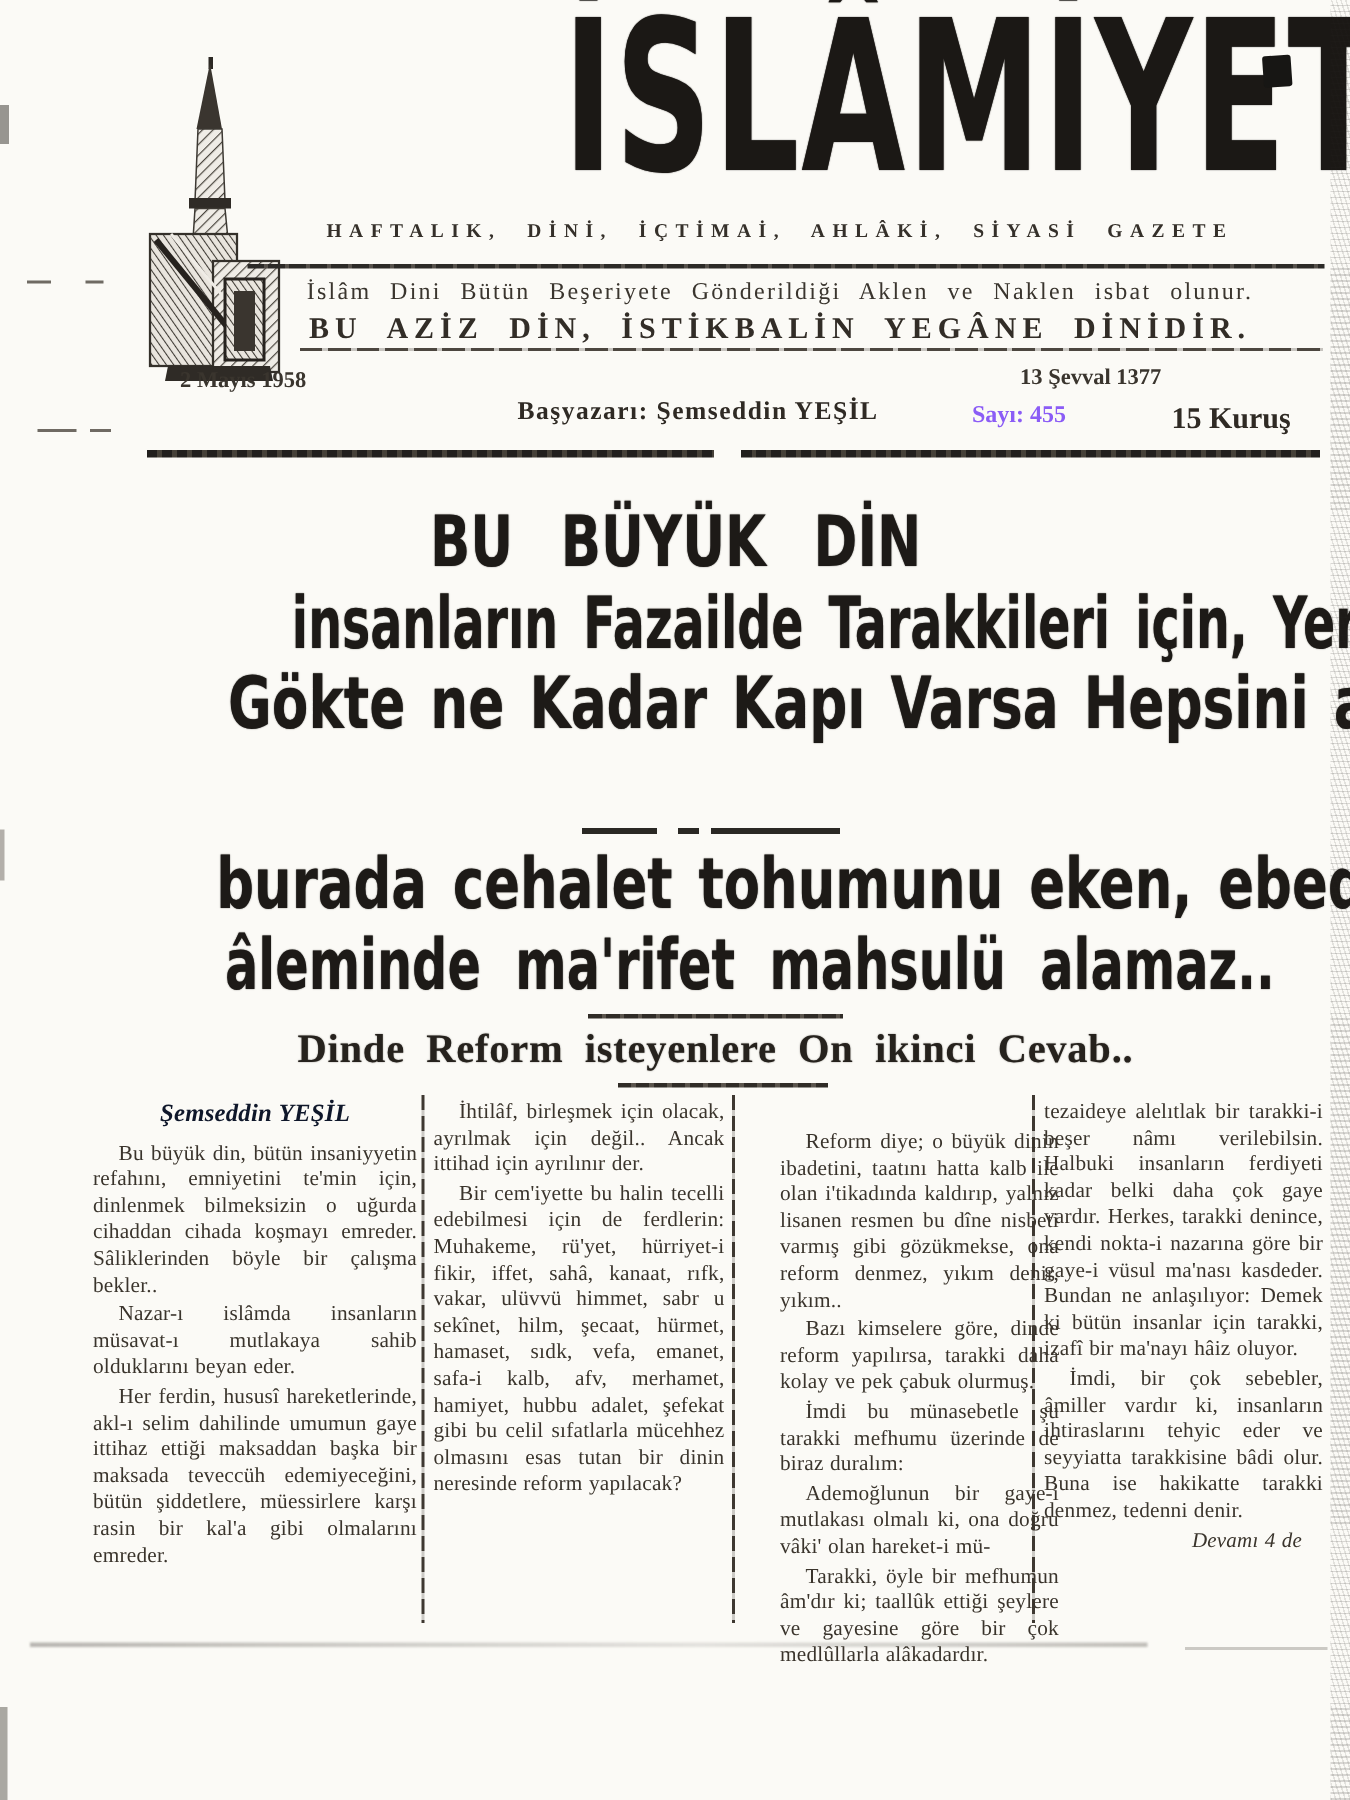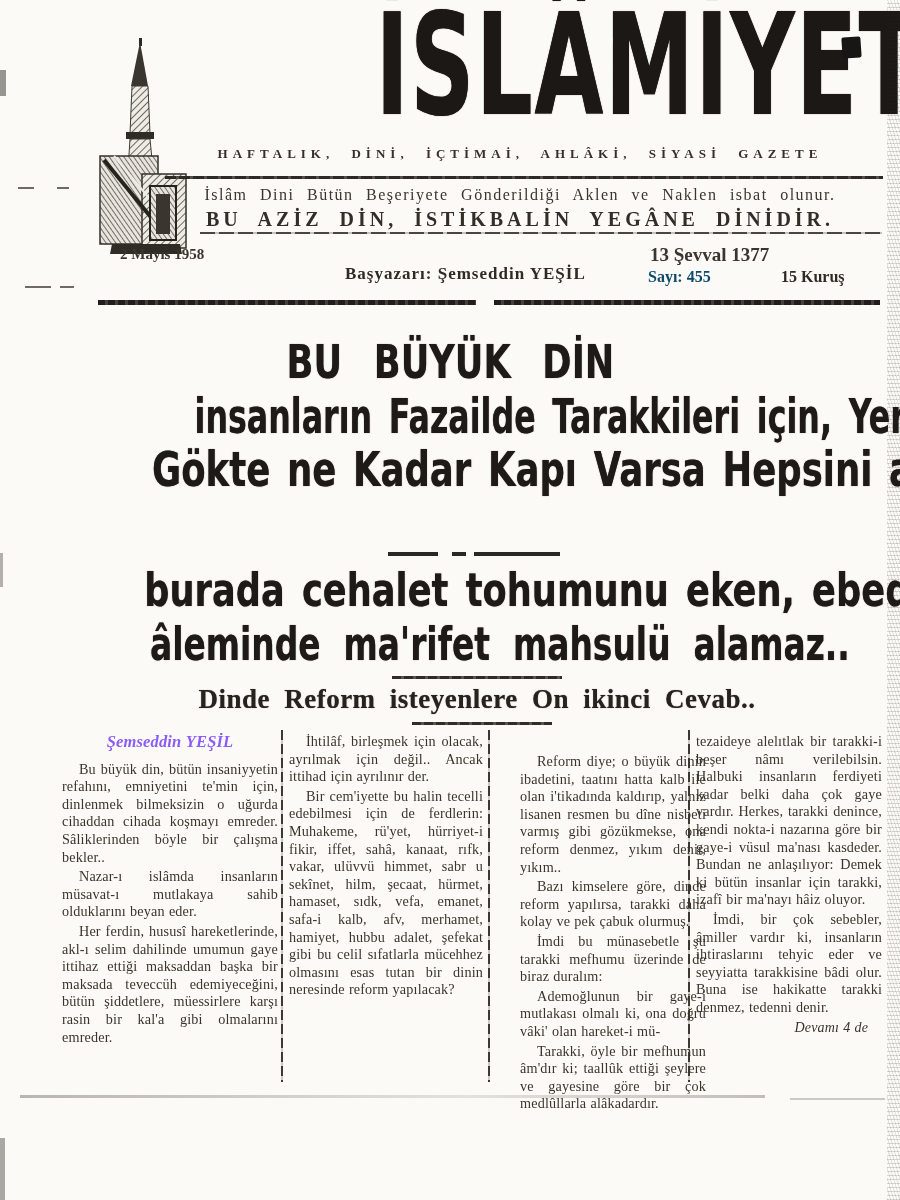--- a/index.html
+++ b/index.html
@@ -35,24 +35,24 @@
   }
   .rule-top{
     left:165px; top:176px; width:718px; height:3px;
     background:repeating-linear-gradient(90deg,#2c2a27 0 11px, #55504a 11px 14px);
   }
   .rule-slogan{
     left:200px; top:232px; width:682px; height:2px;
     background:repeating-linear-gradient(90deg,#4c463f 0 15px, rgba(76,70,63,.3) 15px 19px);
   }
   .date-left{left:120px; top:246px; font-size:15px; font-weight:bold; color:#3a352e;}
-  .date-right{left:650px; top:244px; font-size:19px; font-weight:bold; color:#3a352e;}
+  .date-right{left:680px; top:244px; font-size:15px; font-weight:bold; color:#3a352e;}
   .editor{left:345px; top:264px; font-size:17px; font-weight:bold; letter-spacing:1px; color:#2f2a24;}
-  .issue{left:648px; top:268px; font-size:16px; font-weight:bold; color:#0c4a6e;}
-  .price{left:781px; top:268px; font-size:16px; font-weight:bold; color:#2f2a24;}
+  .issue{left:648px; top:268px; font-size:16px; font-weight:bold; color:#8b5cf6;}
+  .price{left:781px; top:268px; font-size:20px; font-weight:bold; color:#2f2a24;}
   .rule-thick-a,.rule-thick-b{
     top:300px; height:5px;
     background:repeating-linear-gradient(90deg,#211f1d 0 7px, #454038 7px 10px);
   }
   .rule-thick-a{left:98px; width:378px;}
   .rule-thick-b{left:494px; width:386px;}
   
   .hline{left:0; width:900px; text-align:center; white-space:nowrap;}
   .hline span{
     display:inline-block; font-family:"DejaVu Sans",sans-serif; font-weight:bold;
@@ -78,21 +78,21 @@
     text-shadow:0 0 1px rgba(38,34,29,.6);}
   
   .col{top:733px; height:360px; overflow:hidden; text-align:justify;
     font-size:14.2px; line-height:17.6px; color:#3a342c; letter-spacing:.15px; word-spacing:.5px;}
   .col p{margin:0 0 2px 0; text-indent:17px;}
   .col1{left:62px;  width:216px;}
   .col2{left:289px; width:194px;}
   .col3{left:520px; width:186px;margin-top:20px;}
   .col4{left:696px; width:186px;}
   .byline{text-align:center; font-style:italic; font-size:16.5px; font-weight:bold;
-    color:#8b5cf6; margin-bottom:10px;}
+    color:#0f172a; margin-bottom:10px;}
   .continuation{text-align:right; font-style:italic; font-size:14px; padding-right:14px;
     color:#3a342c; margin-top:1px;}
   .vdiv{top:730px; height:352px; width:2px;
     background:repeating-linear-gradient(180deg,#3e3831 0 10px, rgba(62,56,49,.25) 10px 14px);}
   .vdiv1{left:281px;} .vdiv2{left:488px;} .vdiv3{left:688px;}
   
   .edge-right{right:0; top:0; width:13px; height:1200px; opacity:.75;
     background:
       repeating-linear-gradient(0deg, rgba(40,38,35,.22) 0 1px, transparent 1px 4px),
       repeating-linear-gradient(73deg, rgba(40,38,35,.16) 0 1px, transparent 1px 3px);}

